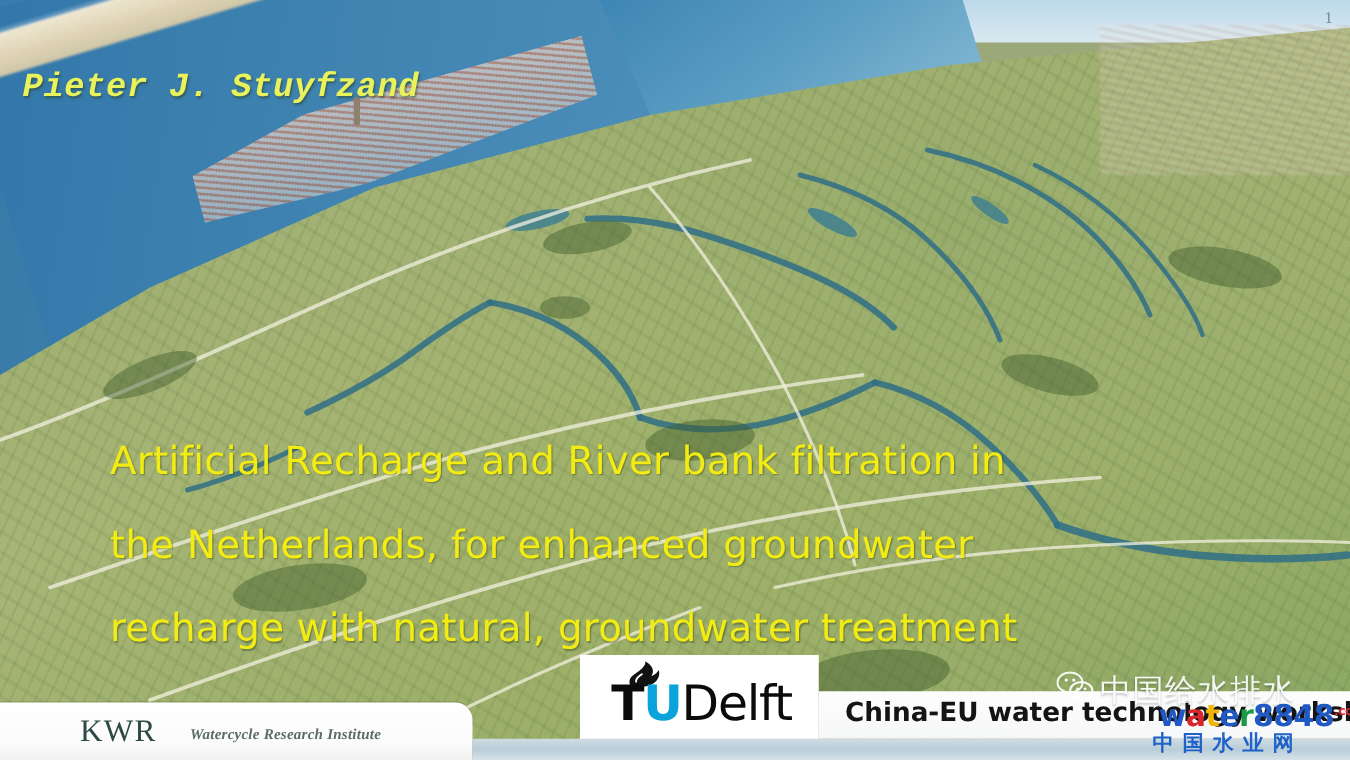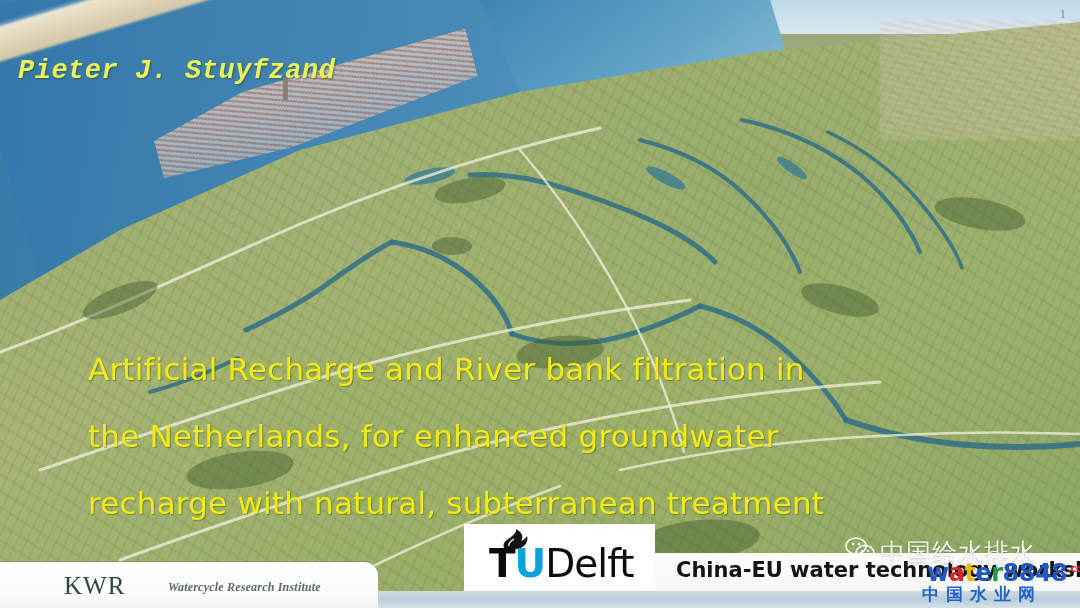--- a/index.html
+++ b/index.html
@@ -123,21 +123,21 @@
     background:linear-gradient(180deg,#ffffff 0%, #fbfbfb 70%, #f1f2f2 100%);
     border-top-right-radius:14px;
     box-shadow:0 -1px 0 rgba(0,0,0,.12);
   }
   .kwr-logo {
     position:absolute; left:64px; top:572px;
     font-family:"Liberation Serif", serif; font-size:25px; font-weight:normal;
     color:#2c4a43; letter-spacing:1px;
   }
   .kwr-sub {
-    position:absolute; left:168px; top:580px;
+    position:absolute; left:152px; top:580px;
     font-family:"Liberation Serif", serif; font-size:12px; font-style:italic;
     font-weight:bold; color:#5b6b68; letter-spacing:.2px;
   }
 
   .tud-panel {
     position:absolute; left:464px; top:524px; width:191px; height:84px;
     background:#ffffff;
   }
   .tud-flame { position:absolute; left:500px; top:529px; width:30px; height:22px; }
   .tud-word {
@@ -251,21 +251,21 @@
 
     <span class="slideno">1</span>
   </div>
 
   <div class="author">Pieter J. Stuyfzand</div>
 
 
   <div class="en-title">
     <div>Artificial Recharge and River bank filtration in</div>
     <div>the Netherlands, for enhanced groundwater</div>
-    <div>recharge with natural, subterranean treatment</div>
+    <div>recharge with natural, groundwater treatment</div>
   </div>
 
   <div class="kwr-panel"></div>
   <div class="kwr-logo">KWR</div>
   <div class="kwr-sub">Watercycle Research Institute</div>
 
   <div class="tud-panel"></div>
   <div class="tud-flame">
     <svg width="30" height="22" viewBox="0 0 30 22">
       <path d="M4,19 C2,13 7,11 11,8 C15,5 17,2 16,0 C22,3 24,8 21,12 C24,11 26,9 27,7 C29,13 24,19 17,20 C12,21 7,21 4,19 Z" fill="#121212"></path>

